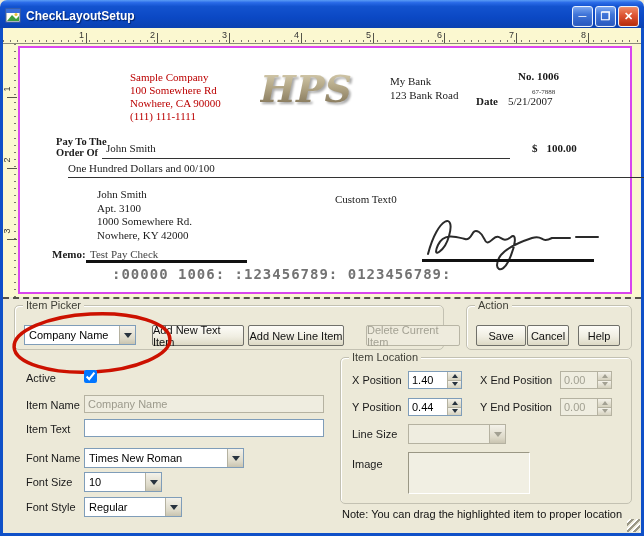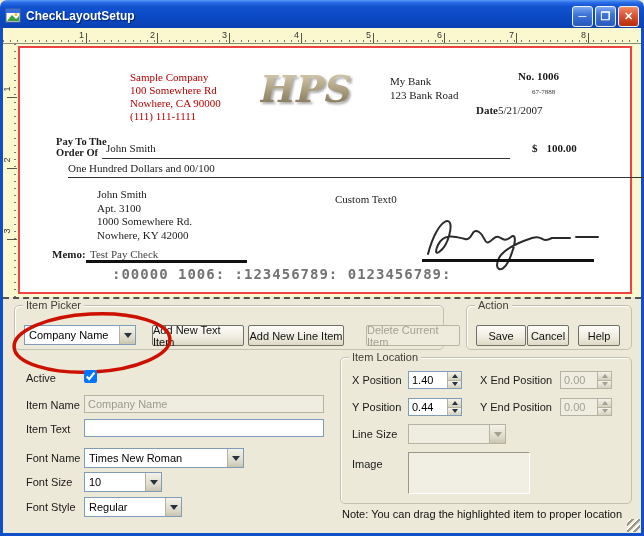--- a/index.html
+++ b/index.html
@@ -27,29 +27,29 @@
     background:repeating-linear-gradient(90deg,#77776a 0 1px,transparent 1px 7.2px); }
   .htick { position:absolute; bottom:0; width:1px; height:10px; background:#55554a; }
   .hnum { position:absolute; top:1px; width:15px; text-align:right; font-size:9px; color:#333; }
   .vruler { position:absolute; left:3px; top:44px; width:14px; height:253px; background:#FBF8D0; }
   .vruler::after { content:""; position:absolute; top:0; bottom:0; right:1px; width:2px;
     background:repeating-linear-gradient(180deg,#77776a 0 1px,transparent 1px 7.2px); }
   .vtick { position:absolute; right:0; height:1px; width:10px; background:#55554a; }
   .vnum { position:absolute; left:1px; font-size:9px; color:#333; transform:rotate(-90deg); }
 
   .check-canvas { position:absolute; left:18px; top:46px; width:614px; height:248px; background:#fff;
-    border:2px solid #ef4444; font-family:"Liberation Serif", serif; color:#1a1a1a; }
+    border:2px solid #d946ef; font-family:"Liberation Serif", serif; color:#1a1a1a; }
   .company { position:absolute; left:110px; top:23px; color:#bb0000; font-size:11px; line-height:13px; }
   .logo { position:absolute; left:240px; top:18px; font-size:38px; font-weight:bold; font-style:italic;
     font-family:"DejaVu Serif", serif; background:linear-gradient(180deg,#e3dabd 0%,#b4a888 45%,#77684c 100%);
     -webkit-background-clip:text; background-clip:text; color:transparent; filter:drop-shadow(2px 2px 1px #aaa); }
   .bank { position:absolute; left:370px; top:26px; font-size:11px; line-height:14px; }
   .checkno { position:absolute; left:498px; top:22px; font-size:11px; font-weight:600; }
   .fraction { position:absolute; left:512px; top:40px; font-size:7px; color:#333; }
-  .daterow { position:absolute; left:456px; top:56px; font-size:11px; display:flex; }
+  .daterow { position:absolute; left:456px; top:47px; font-size:11px; display:flex; gap:10px; }
   .daterow .lbl { font-weight:bold; }
   .payto { position:absolute; left:36px; top:88px; font-size:10.5px; font-weight:bold; line-height:11px; }
   .payee { position:absolute; left:86px; top:94px; font-size:11px; }
   .payline { position:absolute; left:82px; top:110px; width:408px; height:1px; background:#333; }
   .amount { position:absolute; left:512px; top:94px; font-size:11px; display:flex; gap:9px; font-weight:600; }
   .words { position:absolute; left:22px; top:114px; width:576px; font-size:11px; border-bottom:1px solid #333; padding-bottom:3px;margin-left:26px; }
   .payee-addr { position:absolute; left:77px; top:140px; font-size:11px; line-height:13.5px; }
   .custom { position:absolute; left:315px; top:145px; font-size:11px; }
   .sig-svg { position:absolute; left:392px; top:158px; }
   .sigline { position:absolute; left:402px; top:211px; width:172px; height:2.5px; background:#111; }

